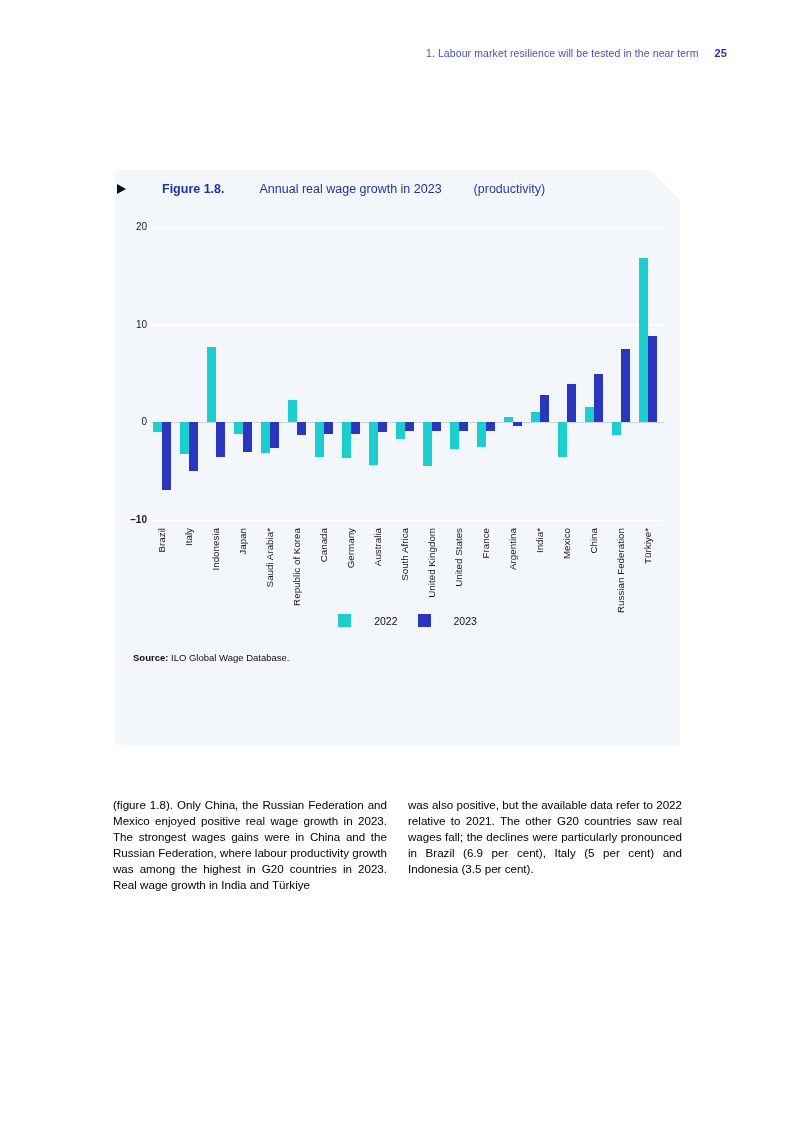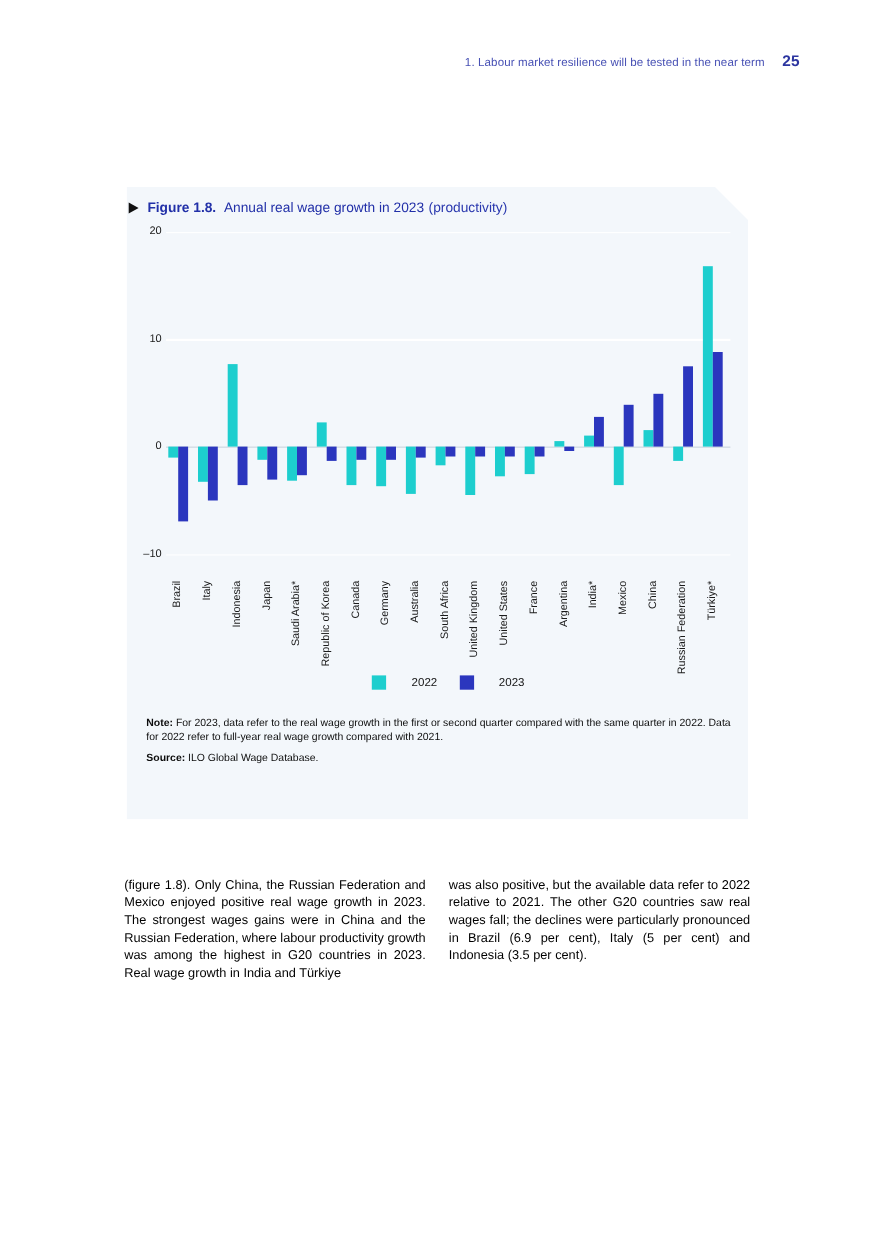--- a/index.html
+++ b/index.html
@@ -7,36 +7,36 @@
     width:793px;height:1122px;position:relative;background:#ffffff;
     font-family:"Liberation Sans", sans-serif;color:#111;
     -webkit-font-smoothing:antialiased;
   }
   
   .page-header{
     position:absolute;top:47px;right:66px;
     font-size:10.5px;letter-spacing:.1px;display:flex;align-items:baseline;
   }
   .page-header .section{color:#4750b4;}
-  .page-header .pageno{color:#2c35a0;font-weight:bold;margin-left:16px;font-size:14px;}
+  .page-header .pageno{color:#2c35a0;font-weight:bold;margin-left:16px;font-size:11px;}
 
   
   .panel{
     position:absolute;left:115px;top:170px;width:565px;height:575px;
     background:#f3f7fb;
     clip-path:polygon(0 0, calc(100% - 30px) 0, 100% 30px, 100% 100%, 0 100%);
   }
-  .fig-title-row{position:absolute;left:2px;top:12px;display:flex;align-items:center;}
+  .fig-title-row{position:absolute;left:2px;top:12px;display:flex;align-items:center;gap:28px;}
   .tri{width:0;height:0;border-left:9px solid #101010;border-top:5.5px solid transparent;border-bottom:5.5px solid transparent;margin-right:8px;}
   .fig-label{font-weight:bold;font-size:12.5px;color:#2230a8;}
   .fig-title{font-weight:normal;font-size:12.5px;color:#2230a8;margin-left:7px;}
   .fig-suffix{font-weight:normal;font-size:12.5px;color:#2a38ae;margin-left:4px;}
 
   
-  .plot{position:absolute;left:36px;top:41px;width:513px;height:293px;}
+  .plot{position:absolute;left:36px;top:57px;width:513px;height:293px;}
   .gridline{position:absolute;left:0;width:100%;height:1.5px;background:#ffffff;}
   .gridline.zero{background:#c9d4de;height:1px;}
   .ytick{position:absolute;width:30px;text-align:right;font-size:10px;color:#1a1a1a;left:-34px;}
   .bar{position:absolute;width:9px;}
   .xlabels{position:absolute;left:36px;top:358px;width:513px;height:90px;}
   .xlabel{
     position:absolute;top:0;white-space:nowrap;font-size:9.8px;line-height:12px;color:#1a1a1a;
     transform:rotate(-90deg) translateX(-100%);transform-origin:0 0;
   }
   .legend{position:absolute;left:36px;top:444px;width:513px;display:flex;justify-content:center;gap:20px;}
@@ -69,21 +69,21 @@
   </div>
 
   <div class="plot">
       <div class="gridline" style="top: -0.5px;"></div>
       <div class="ytick" style="top: -6px;">20</div>
       <div class="gridline" style="top: 97.1667px;"></div>
       <div class="ytick" style="top: 91.6667px;">10</div>
       <div class="gridline zero" style="top: 194.833px;"></div>
       <div class="ytick" style="top: 189.333px;">0</div>
       <div class="gridline" style="top: 292.5px;"></div>
-      <div class="ytick" style="top: 287px;">–10</div>
+      <div class="ytick" style="top: 287px; font-weight: bold;">–10</div>
       <div class="bar" title="Brazil 2022: -1" style="left: 1.5px; width: 9px; background: rgb(29, 206, 206); top: 195.333px; height: 9.76667px;"></div>
       <div class="bar" title="Brazil 2023: -6.9" style="left: 10.5px; width: 9px; background: rgb(43, 54, 190); top: 195.333px; height: 67.39px;"></div>
       <div class="bar" title="Italy 2022: -3.2" style="left: 28.5px; width: 9px; background: rgb(29, 206, 206); top: 195.333px; height: 31.2533px;"></div>
       <div class="bar" title="Italy 2023: -5" style="left: 37.5px; width: 9px; background: rgb(43, 54, 190); top: 195.333px; height: 48.8333px;"></div>
       <div class="bar" title="Indonesia 2022: 7.7" style="left: 55.5px; width: 9px; background: rgb(29, 206, 206); top: 120.13px; height: 75.2033px;"></div>
       <div class="bar" title="Indonesia 2023: -3.5" style="left: 64.5px; width: 9px; background: rgb(43, 54, 190); top: 195.333px; height: 34.1833px;"></div>
       <div class="bar" title="Japan 2022: -1.2" style="left: 82.5px; width: 9px; background: rgb(29, 206, 206); top: 195.333px; height: 11.72px;"></div>
       <div class="bar" title="Japan 2023: -3" style="left: 91.5px; width: 9px; background: rgb(43, 54, 190); top: 195.333px; height: 29.3px;"></div>
       <div class="bar" title="Saudi Arabia* 2022: -3.1" style="left: 109.5px; width: 9px; background: rgb(29, 206, 206); top: 195.333px; height: 30.2767px;"></div>
       <div class="bar" title="Saudi Arabia* 2023: -2.6" style="left: 118.5px; width: 9px; background: rgb(43, 54, 190); top: 195.333px; height: 25.3933px;"></div>
@@ -142,21 +142,20 @@
         <span class="legend-swatch" style="background: rgb(29, 206, 206);"></span>
         <span>2022</span>
       </div>
       <div class="legend-item">
         <span class="legend-swatch" style="background: rgb(43, 54, 190);"></span>
         <span>2023</span>
       </div>
     </div>
 
   <div class="notes">
-    <p><span class="b">Note:</span><span> For 2023, data refer to the real wage growth in the first or second quarter compared with the same quarter in 2022. Data for 2022 refer to full-year real wage growth compared with 2021.</span></p>
     <p><span class="b">Source:</span><span> ILO Global Wage Database.</span></p>
   </div>
 </div>
 
 <div class="bodytext">
   <div class="col">(figure 1.8). Only China, the Russian Federation and Mexico enjoyed positive real wage growth in 2023. The strongest wages gains were in China and the Russian Federation, where labour productivity growth was among the highest in G20 countries in 2023. Real wage growth in India and Türkiye</div>
   <div class="col">was also positive, but the available data refer to 2022 relative to 2021. The other G20 countries saw real wages fall; the declines were particularly pronounced in Brazil (6.9 per cent), Italy (5 per cent) and Indonesia (3.5 per cent).</div>
 </div>
 
 </body></html>

